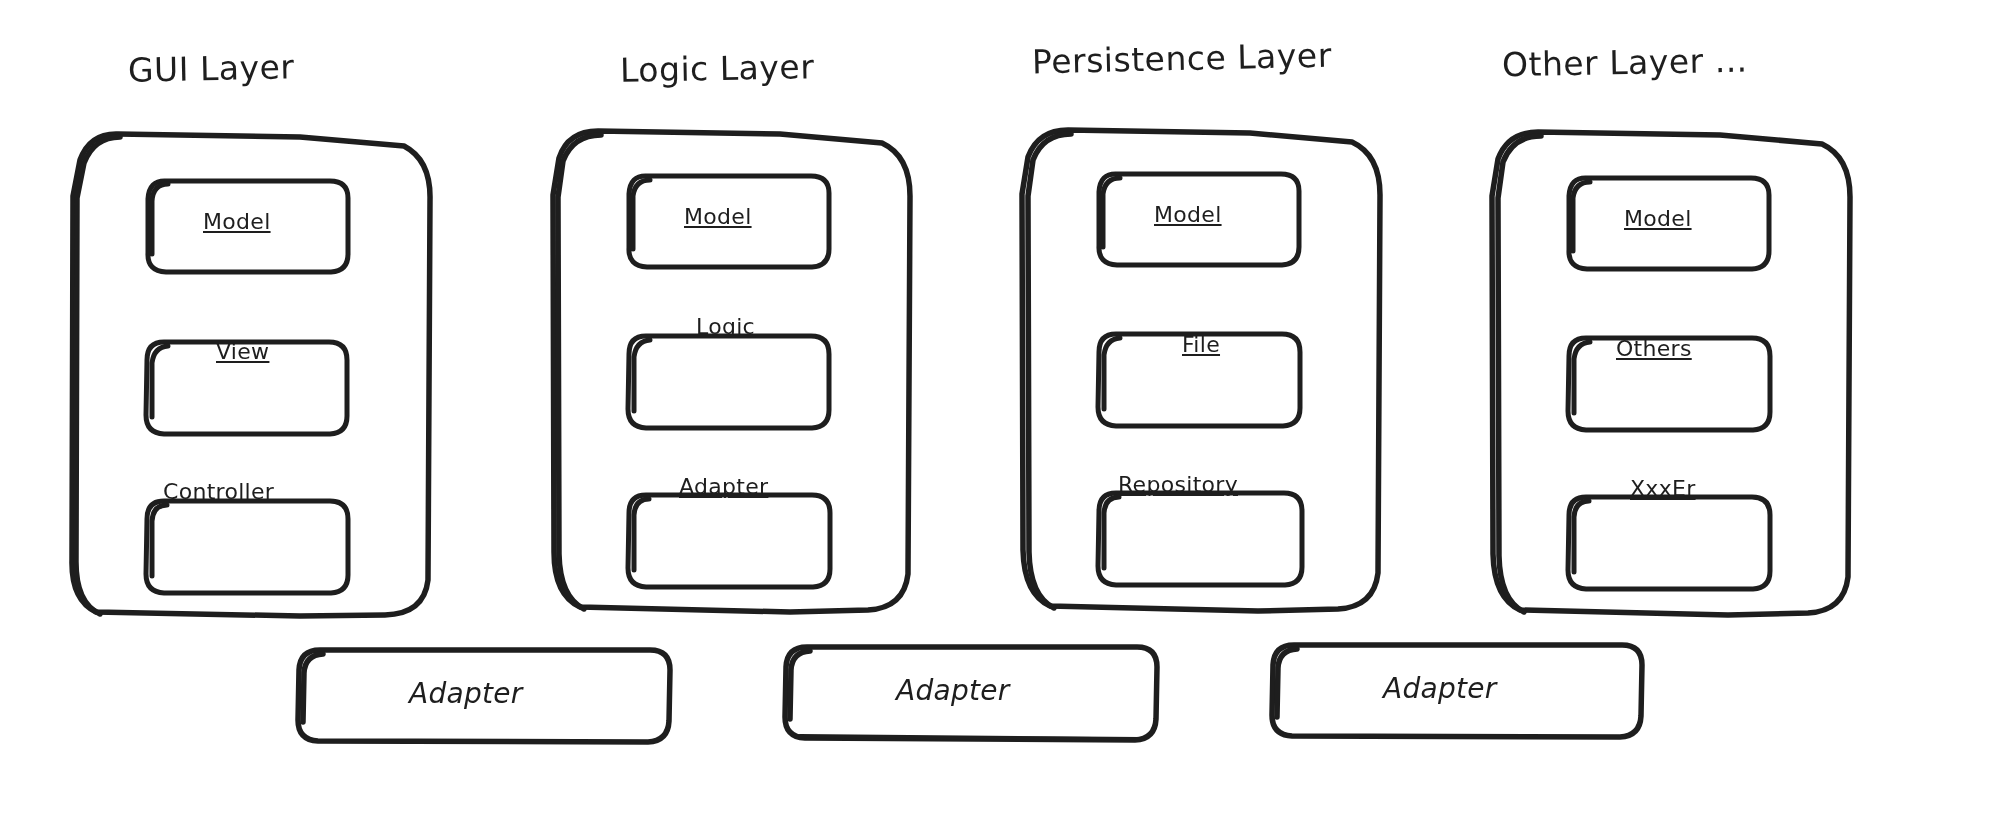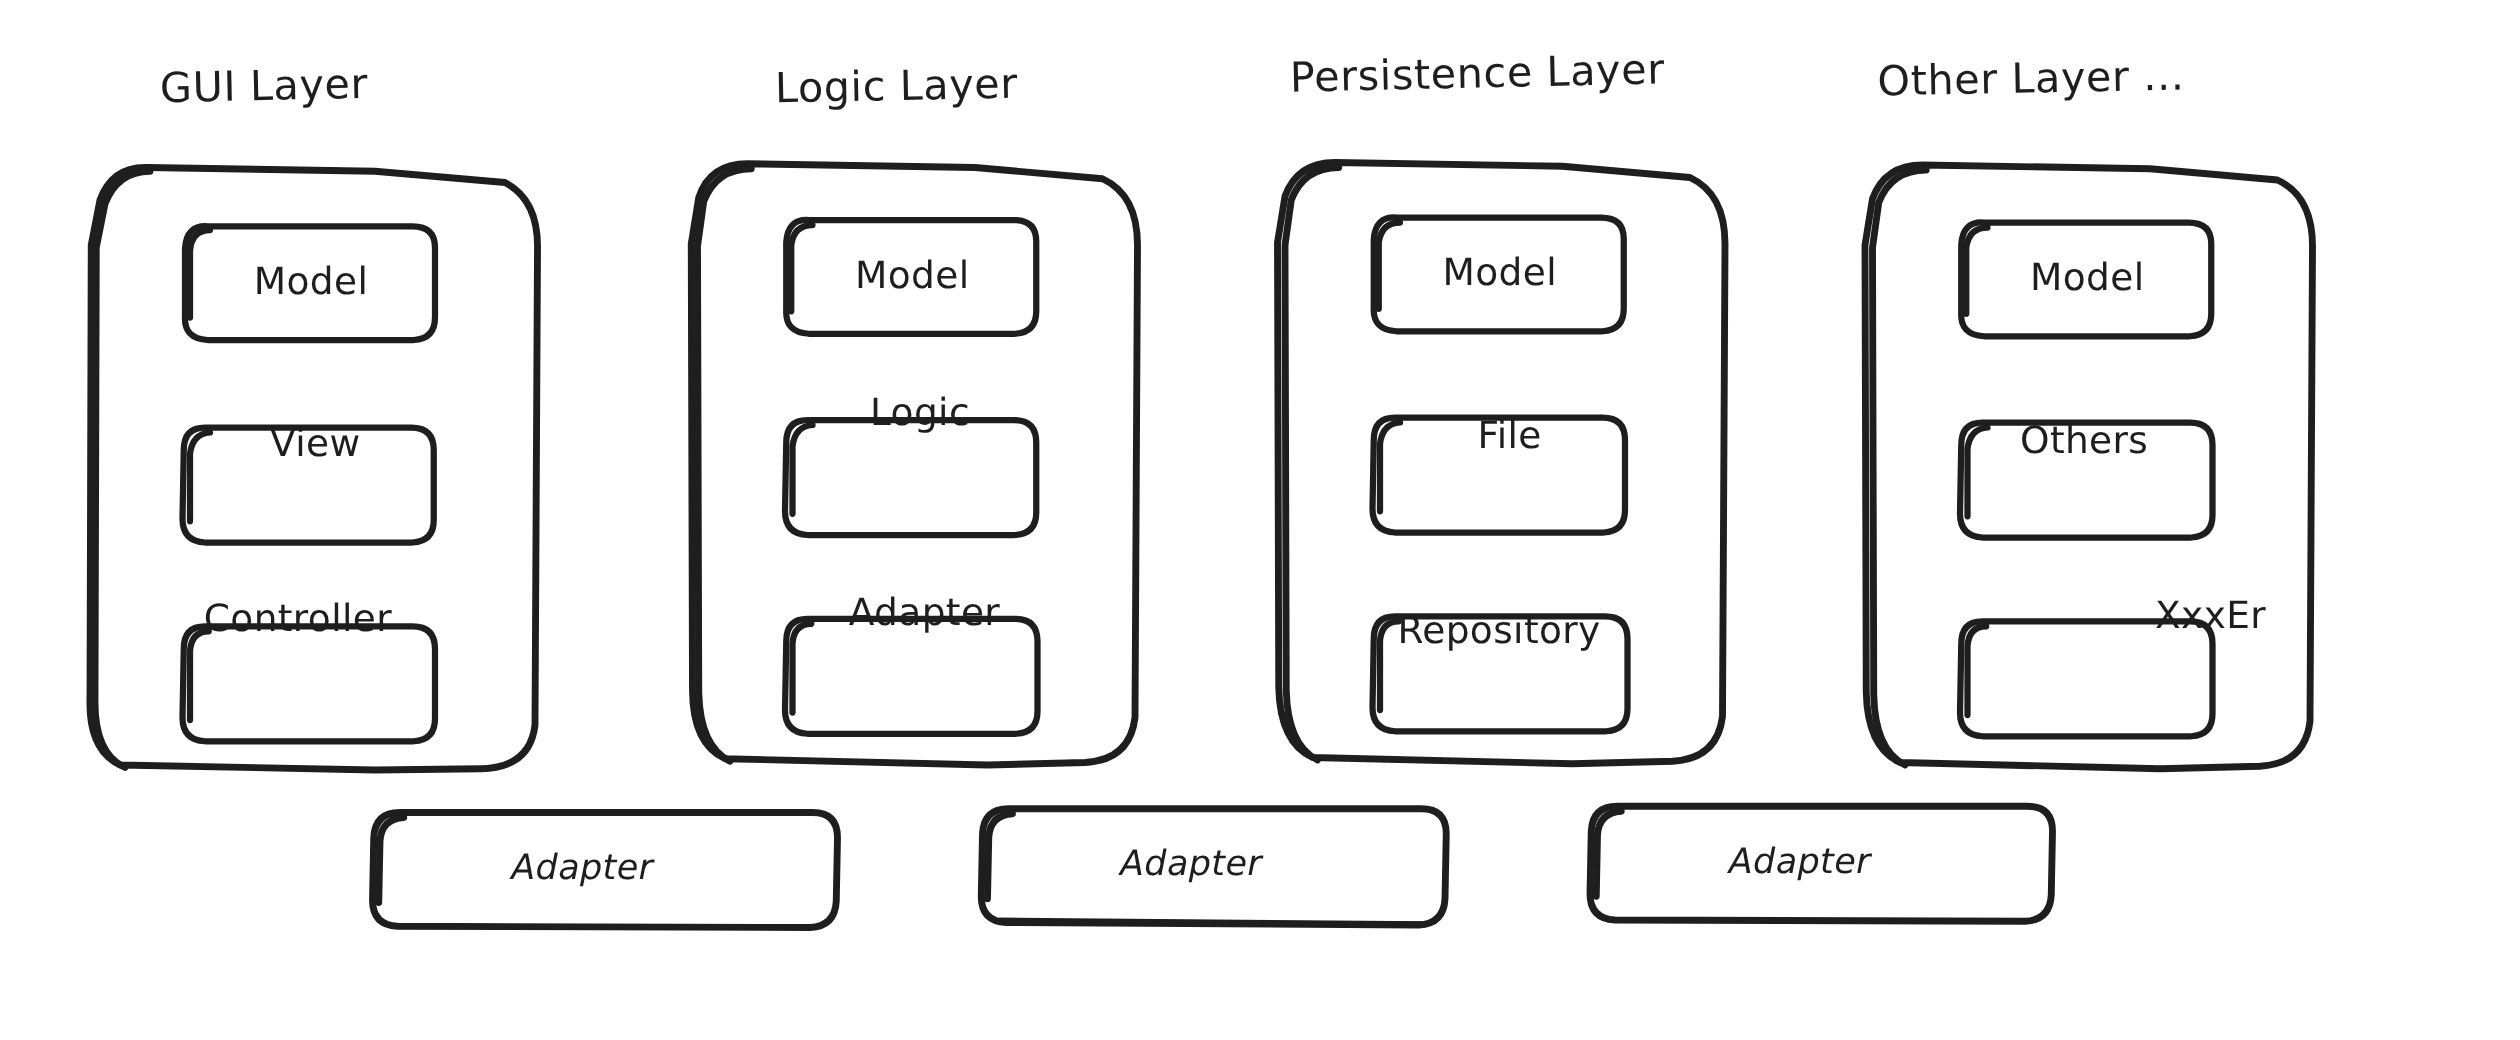--- a/index.html
+++ b/index.html
@@ -30,22 +30,23 @@
     white-space: nowrap;
     line-height: 1;
     font-family: "DejaVu Sans", sans-serif;
   }
   .layer-title {
     font-size: 33px;
     letter-spacing: 0.5px;
     transform-origin: center center;
   }
   .box-label {
-    font-size: 30px;
+    font-size: 22px;
     letter-spacing: 0.3px;
+    text-decoration: underline;
   }
   .adapter-label {
     font-size: 28px;
     letter-spacing: 0.3px;
     font-style: italic;
   }
   .hit {
     position: absolute;
     background: transparent;
   }
@@ -152,25 +153,25 @@
   <div class="lbl box-label" style="left:203px; top:211px;">Model</div>
   <div class="lbl box-label" style="left:216px; top:341px;">View</div>
   <div class="lbl box-label" style="left:163px; top:481px;">Controller</div>
 
   <div class="lbl box-label" style="left:684px; top:206px;">Model</div>
   <div class="lbl box-label" style="left:696px; top:316px;">Logic</div>
   <div class="lbl box-label" style="left:679px; top:476px;">Adapter</div>
 
   <div class="lbl box-label" style="left:1154px; top:204px;">Model</div>
   <div class="lbl box-label" style="left:1182px; top:334px;text-align:right;">File</div>
-  <div class="lbl box-label" style="left:1118px; top:474px;margin-top:16px;">Repository</div>
+  <div class="lbl box-label" style="left:1118px; top:474px;">Repository</div>
 
   <div class="lbl box-label" style="left:1624px; top:208px;">Model</div>
   <div class="lbl box-label" style="left:1616px; top:338px;">Others</div>
-  <div class="lbl box-label" style="left:1724px; top:478px;">XxxEr</div>
+  <div class="lbl box-label" style="left:1630px; top:478px;">XxxEr</div>
 
   <div class="lbl adapter-label" style="left:409px; top:680px;">Adapter</div>
   <div class="lbl adapter-label" style="left:896px; top:677px;">Adapter</div>
   <div class="lbl adapter-label" style="left:1383px; top:675px;">Adapter</div>
 
   <div class="hit" style="left:72px;  top:132px; width:358px; height:488px;"></div>
   <div class="hit" style="left:553px; top:131px; width:357px; height:481px;"></div>
   <div class="hit" style="left:1022px;top:130px; width:358px; height:481px;"></div>
   <div class="hit" style="left:1492px;top:132px; width:358px; height:483px;"></div>
 

